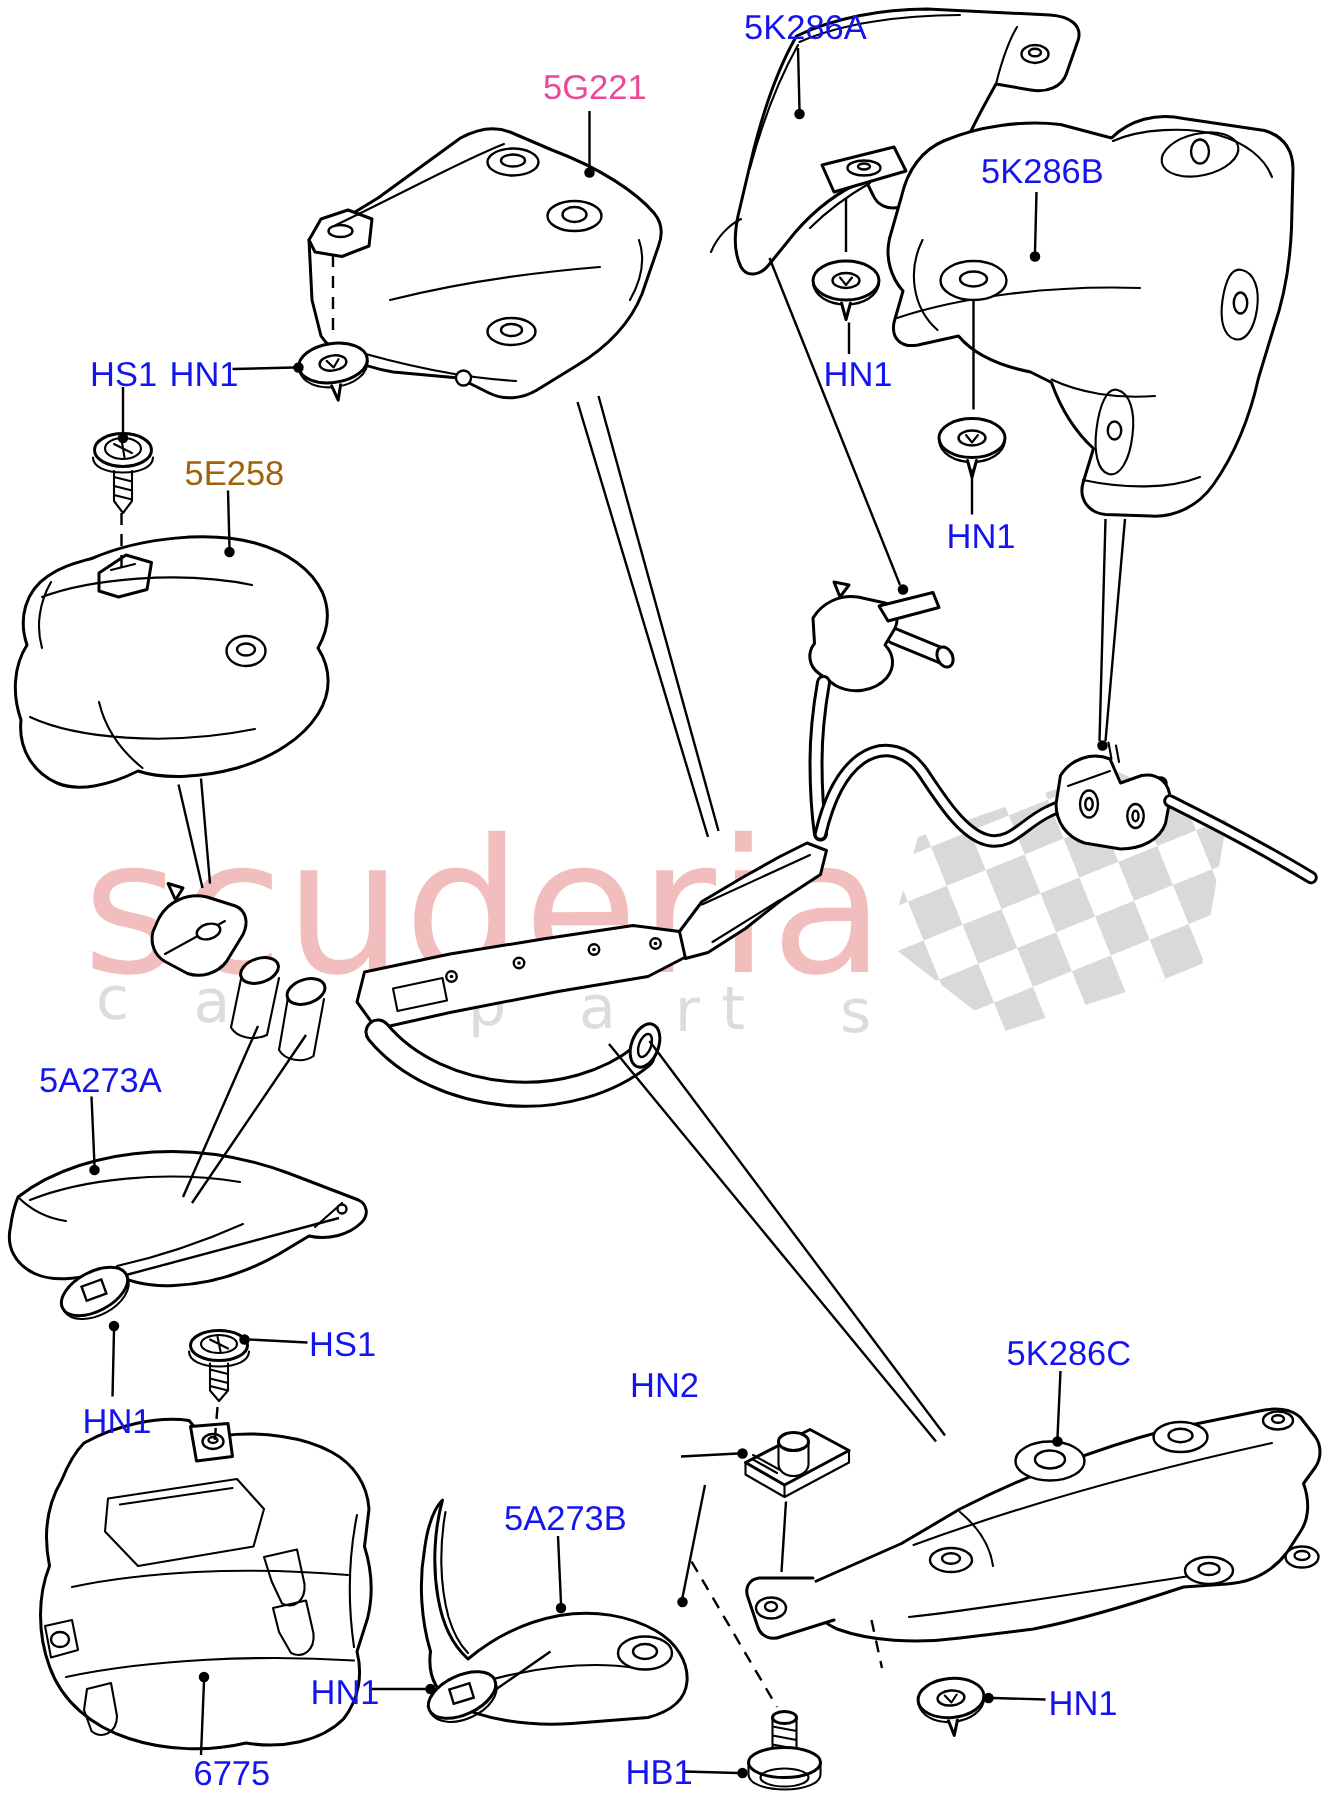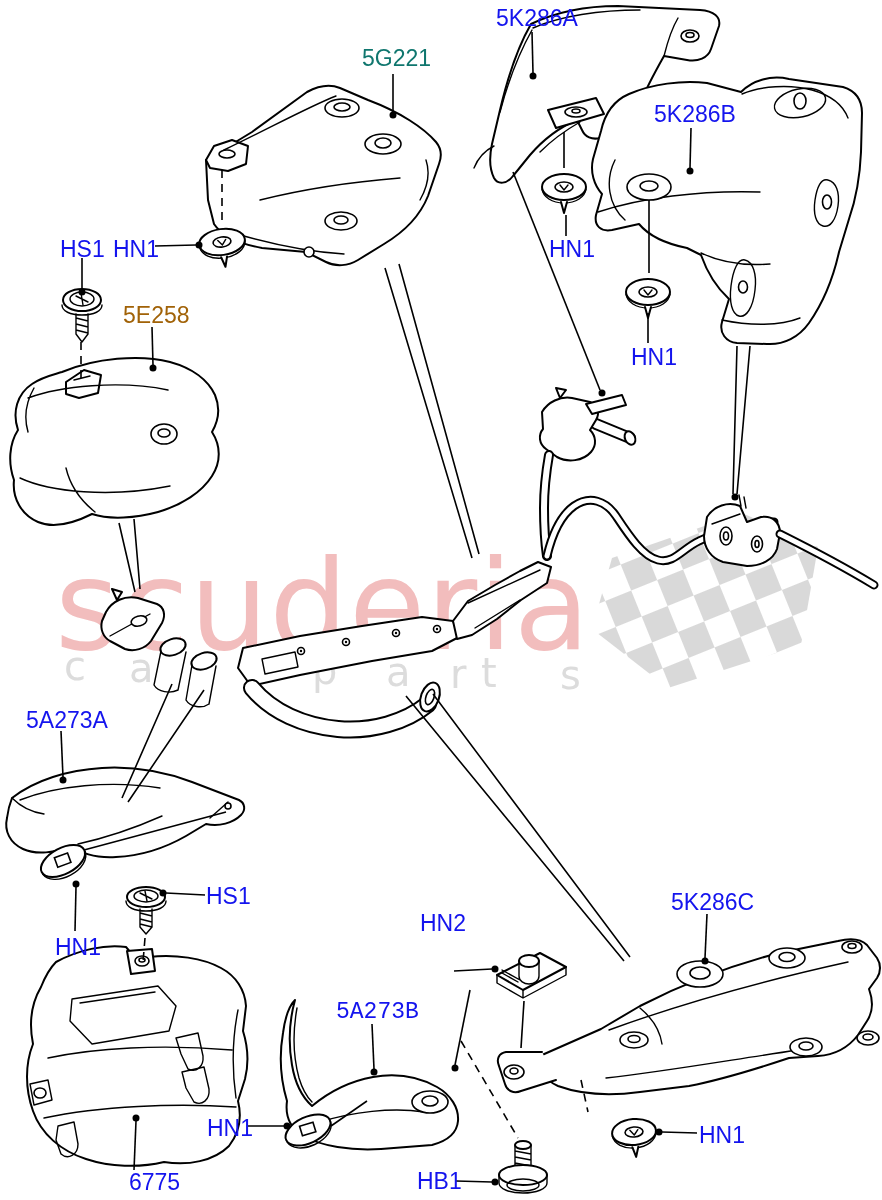--- a/index.html
+++ b/index.html
@@ -315,32 +315,32 @@
         <circle class="dot" cx="455" cy="1068" r="3.5"></circle>
       <path class="lnd" d="M461,1041 L518,1138"></path>
       <path class="lnd" d="M581,1080 L588,1112"></path>
       <path class="ln" d="M456,1181 L492,1182"></path>
         <circle class="dot" cx="495" cy="1182" r="3.5"></circle>
       <path class="ln" d="M697,1133 L662,1132"></path>
         <circle class="dot" cx="659" cy="1132" r="3.5"></circle>
     </g>
   </svg>
 
-  <div class="callout" style="left: 362px; top: 47px; color: #0f766e;">5G221</div>
+  <div class="callout" style="left: 362px; top: 47px; color: #ec4899;">5G221</div>
   <div class="callout" style="left: 496px; top: 7px; color: rgb(20, 20, 238);">5K286A</div>
   <div class="callout" style="left: 654px; top: 103px; color: rgb(20, 20, 238); text-align: right;">5K286B</div>
   <div class="callout" style="left: 60px; top: 238px; color: rgb(20, 20, 238);">HS1</div>
   <div class="callout" style="left: 113px; top: 238px; color: rgb(20, 20, 238);">HN1</div>
   <div class="callout" style="left: 549px; top: 238px; color: rgb(20, 20, 238);">HN1</div>
   <div class="callout" style="left: 631px; top: 346px; color: rgb(20, 20, 238);">HN1</div>
   <div class="callout" style="left: 123px; top: 304px; color: #a16207;">5E258</div>
   <div class="callout" style="left: 26px; top: 709px; color: rgb(20, 20, 238);">5A273A</div>
   <div class="callout" style="left: 55px; top: 936px; color: rgb(20, 20, 238);">HN1</div>
   <div class="callout" style="left: 206px; top: 885px; color: rgb(20, 20, 238);">HS1</div>
   <div class="callout" style="left: 671px; top: 891px; color: rgb(20, 20, 238);">5K286C</div>
   <div class="callout" style="left: 420px; top: 912px; color: rgb(20, 20, 238);">HN2</div>
-  <div class="callout" style="left: 336px; top: 1001px; color: rgb(20, 20, 238); font-family: Liberation Mono, monospace;">5A273B</div>
+  <div class="callout" style="left: 336px; top: 1001px; color: rgb(20, 20, 238);">5A273B</div>
   <div class="callout" style="left: 207px; top: 1117px; color: rgb(20, 20, 238);">HN1</div>
   <div class="callout" style="left: 129px; top: 1171px; color: rgb(20, 20, 238);">6775</div>
   <div class="callout" style="left: 699px; top: 1124px; color: rgb(20, 20, 238);">HN1</div>
   <div class="callout" style="left: 417px; top: 1170px; color: rgb(20, 20, 238);">HB1</div>
 
 </div>
 
 </body></html>

